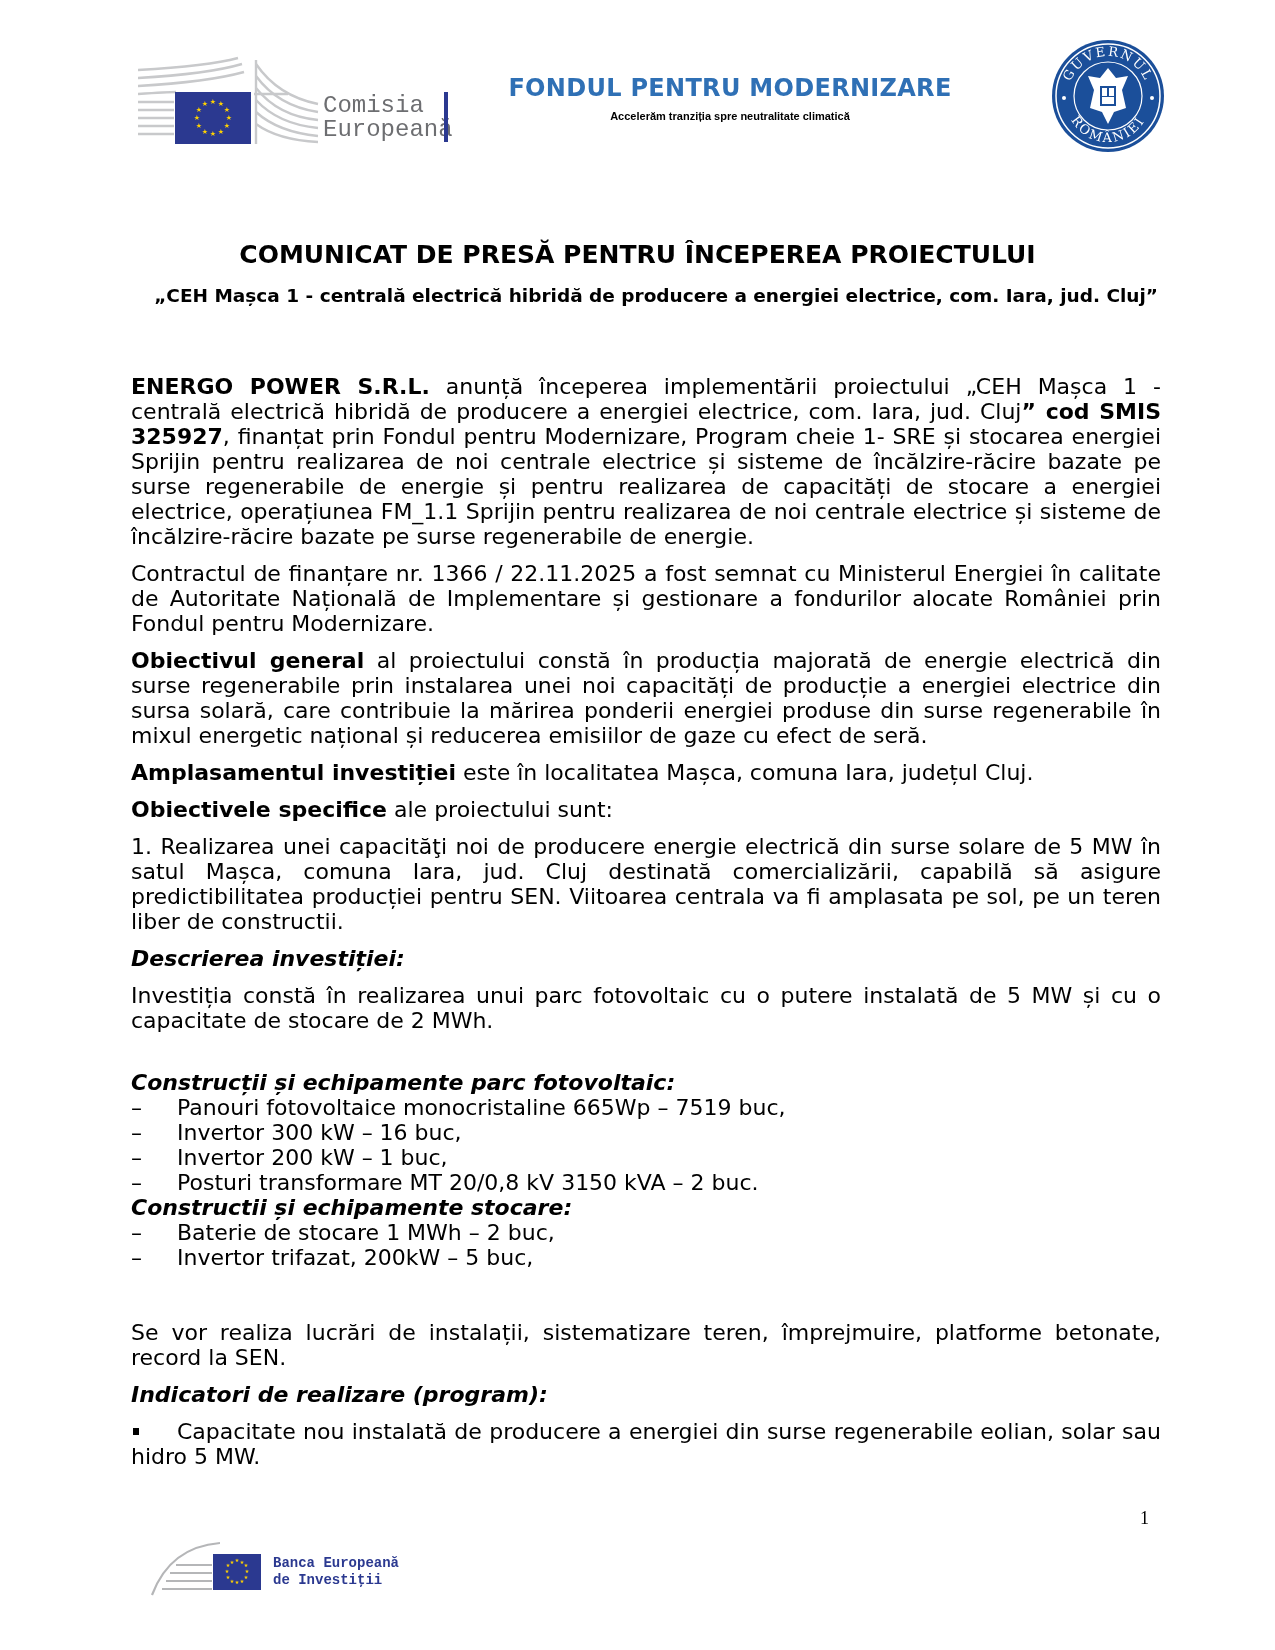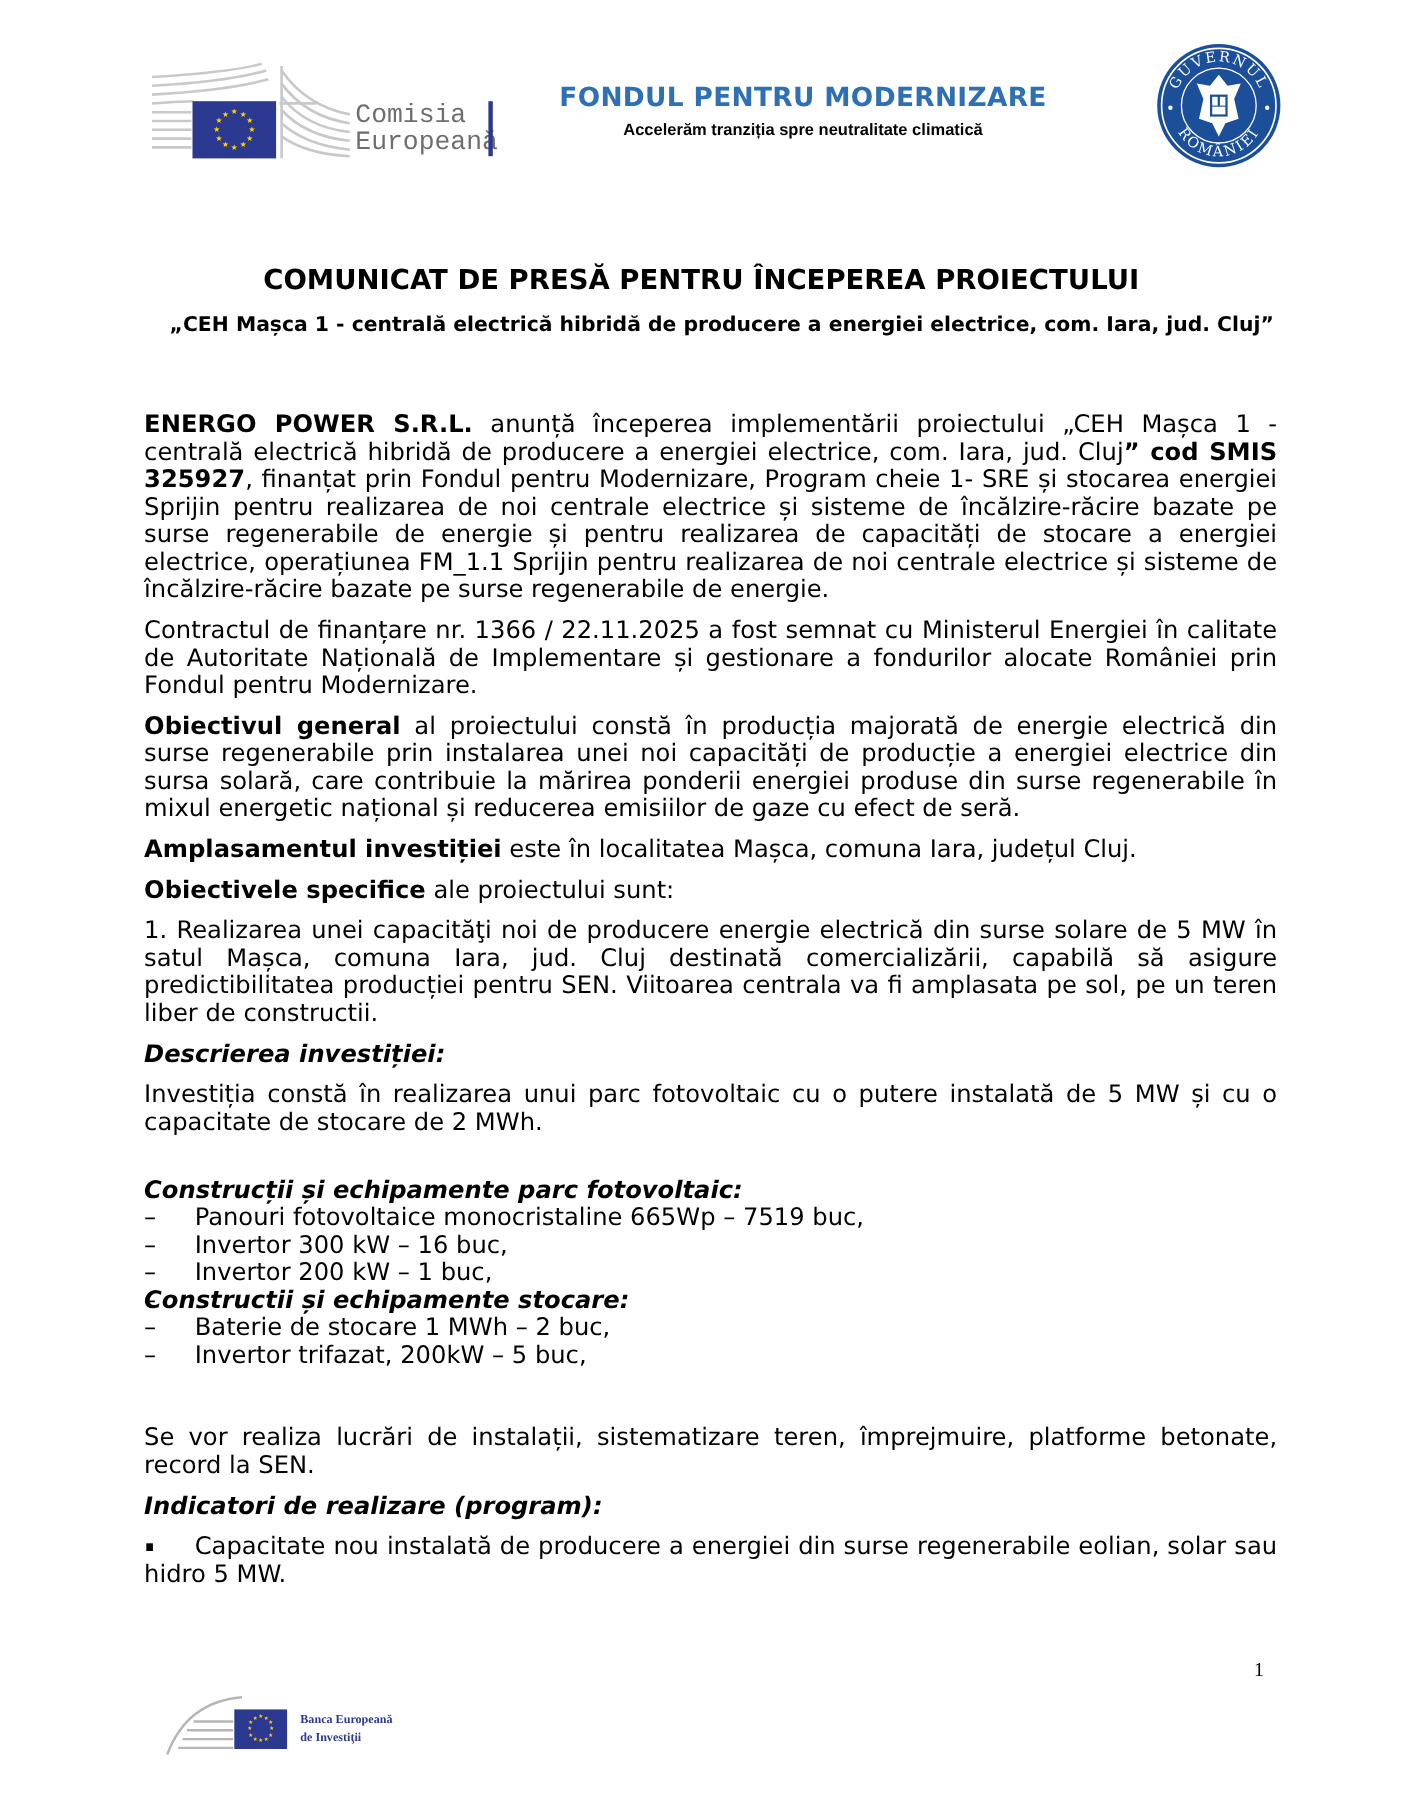--- a/index.html
+++ b/index.html
@@ -12,21 +12,21 @@
   .ec-lines { position:absolute; left:0; top:0; width:300px; height:88px; }
   .eu-flag { position:absolute; width:76px; height:52px; background:#2b3990; }
   .ec-flag { left:37px; top:36px; }
   .ec-name { position:absolute; left:185px; top:38px; font-family:Liberation Mono, monospace;
              font-size:24px; line-height:24px; color:#6d6e71; }
   .ec-bar { position:absolute; left:306px; top:36px; width:4px; height:50px; background:#2b3990; }
 
   .hdr-center { position:absolute; left:470px; top:74px; width:520px; text-align:center; }
   .fund-title { font-family:"DejaVu Sans", sans-serif; font-weight:bold; font-size:24px;
                 color:#2f70b5; letter-spacing:0.3px; }
-  .fund-sub { font-family:"Liberation Sans", sans-serif; font-weight:bold; font-size:15px;
+  .fund-sub { font-family:"Liberation Sans", sans-serif; font-weight:bold; font-size:11px;
               margin-top:8px; }
 
   .gov-seal { position:absolute; left:1050px; top:38px; width:116px; height:116px; }
 
   
   .title { position:absolute; left:130px; top:240px; width:1015px; text-align:center;
            font-weight:bold; font-size:25px; }
   .subtitle { position:absolute; left:118px; top:283px; width:1040px; text-align:right;
               font-weight:bold; font-size:18.5px; line-height:25px; }
 
@@ -38,22 +38,22 @@
   .h { font-weight:bold; margin:0;font-style:italic; }
   ul.dash { list-style:none; margin:0; padding:0; }
   ul.dash li { position:relative; padding-left:46px; line-height:25px; }
   ul.dash li .mk { position:absolute; left:0; top:0; width:20px; }
   .bullet-sq { display:inline-block; width:6px; height:7px; background:#000; position:absolute; left:2px; top:9px; }
 
   .page-num { position:absolute; left:1140px; top:1508px; font-family:"Liberation Serif", serif; font-size:18px; }
 
   .hdr-eib { position:absolute; left:150px; top:1537px; width:260px; height:66px; }
   .eib-flag { left:63px; top:17px; width:48px; height:36px; }
-  .eib-name { position:absolute; left:123px; top:18px; font-family:Liberation Serif, serif;
-              font-size:11px; line-height:17px; color:#2b3990; font-weight:bold; }
+  .eib-name { position:absolute; left:123px; top:18px; font-family:Liberation Mono, monospace;
+              font-size:14px; line-height:17px; color:#2b3990; font-weight:bold; }
 </style>
 </head>
 <body>
 
 <div class="page">
 
   <div class="hdr-ec">
     <svg class="ec-lines" viewBox="0 0 300 88">
       <g stroke="#c8c9cb" stroke-width="2.4" fill="none">
         <path d="M0 14 Q 70 10 100 2"></path>
@@ -146,21 +146,21 @@
 
     <p class="h" style="margin-bottom:12px">Descrierea investiției:</p>
 
     <p style="margin-bottom:37px">Investiția constă în realizarea unui parc fotovoltaic cu o putere instalată de 5 MW și cu o capacitate de stocare de 2 MWh.</p>
 
     <div class="h">Construcții și echipamente parc fotovoltaic:</div>
     <ul class="dash">
       <li><span class="mk">–</span><span>Panouri fotovoltaice monocristaline 665Wp – 7519 buc,</span></li>
       <li><span class="mk">–</span><span>Invertor 300 kW – 16 buc,</span></li>
       <li><span class="mk">–</span><span>Invertor 200 kW – 1 buc,</span></li>
-      <li><span class="mk">–</span></li>
+      <li><span class="mk">–</span><span>Posturi transformare MT 20/0,8 kV 3150 kVA – 2 buc.</span></li>
     </ul>
     <div class="h">Constructii și echipamente stocare:</div>
     <ul class="dash" style="margin-bottom:50px">
       <li><span class="mk">–</span><span>Baterie de stocare 1 MWh – 2 buc,</span></li>
       <li><span class="mk">–</span><span>Invertor trifazat, 200kW – 5 buc,</span></li>
     </ul>
 
     <p>Se vor realiza lucrări de instalații, sistematizare teren, împrejmuire, platforme betonate, record la SEN.</p>
 
     <p class="h" style="margin-bottom:12px">Indicatori de realizare (program):</p>

